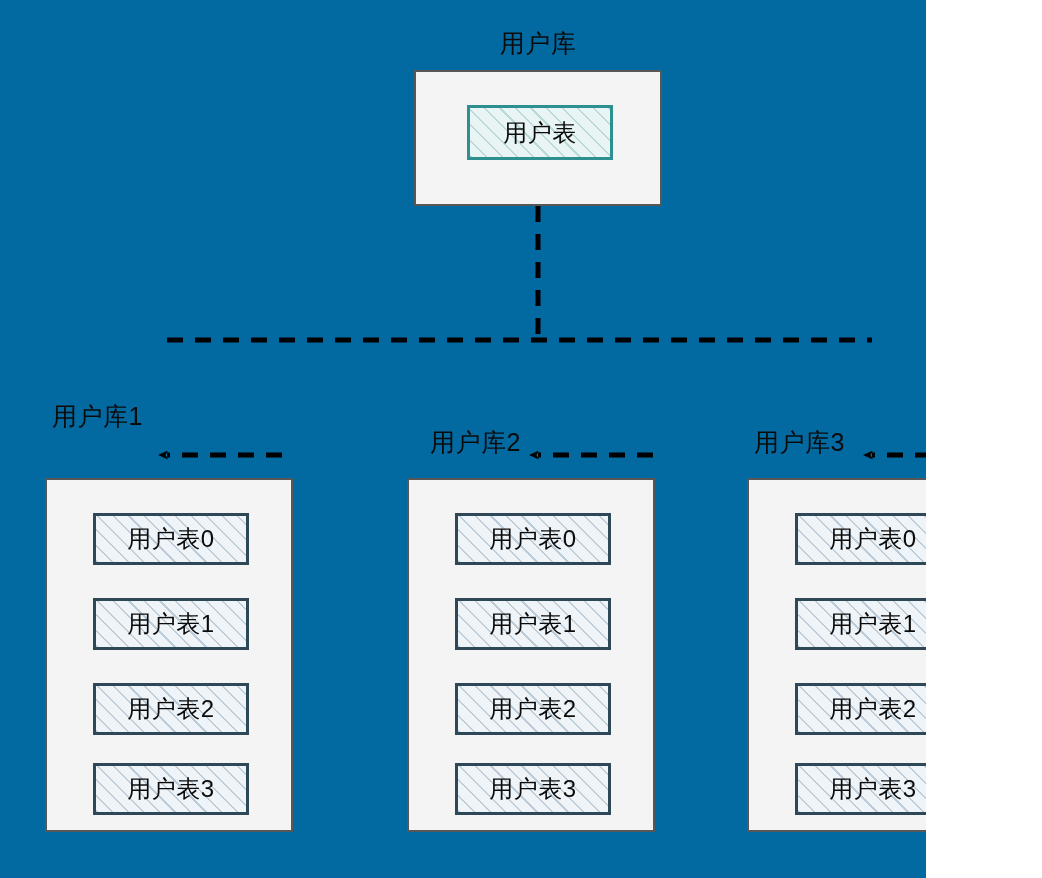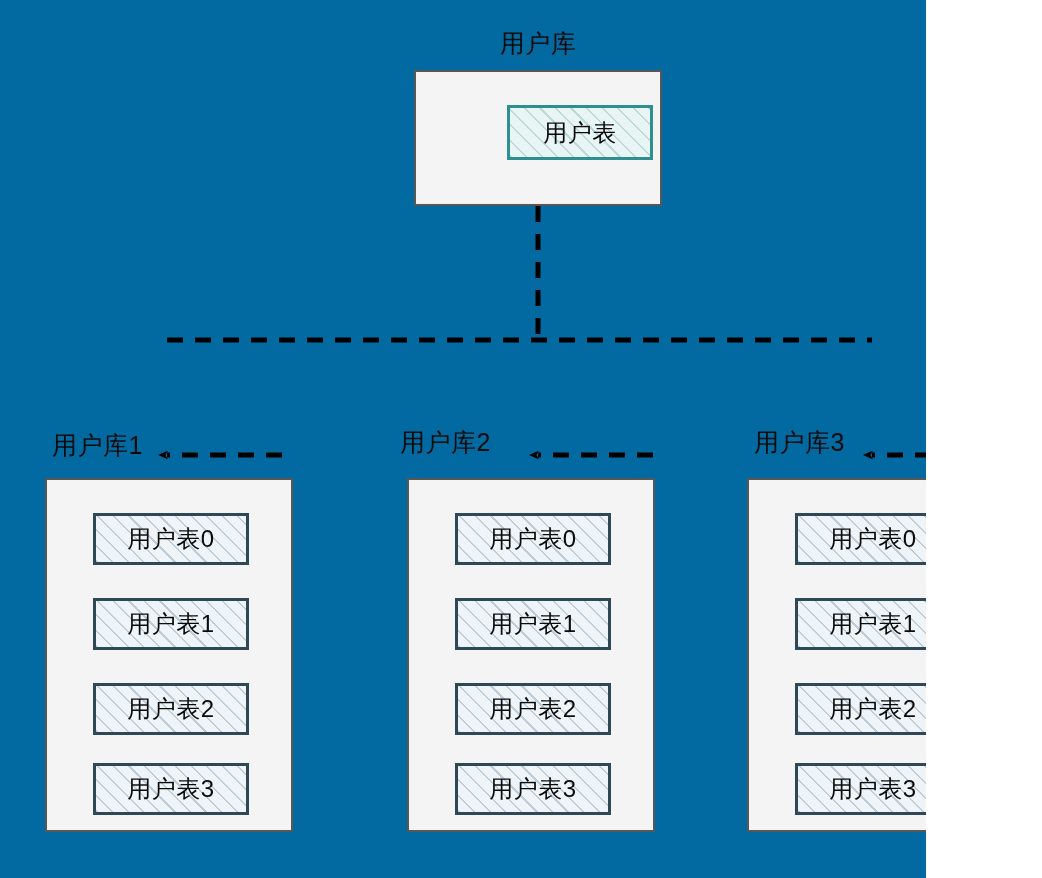--- a/index.html
+++ b/index.html
@@ -95,43 +95,43 @@
     <path d="M167,340 L167,455" stroke="#000000" stroke-width="5" stroke-dasharray="16 12" fill="none" marker-end="url(#arrowhead)" transform="rotate(90 167 455)"></path>
 
     <path d="M538,340 L538,455" stroke="#000000" stroke-width="5" stroke-dasharray="16 12" fill="none" marker-end="url(#arrowhead)" transform="rotate(90 538 455)"></path>
 
     <path d="M872,340 L872,455" stroke="#000000" stroke-width="5" stroke-dasharray="16 12" fill="none" marker-end="url(#arrowhead)" transform="rotate(90 872 455)"></path>
   </svg>
 
   <div class="caption" style="left:414px; top:28px; width:248px; text-align:center;">用户库</div>
 
   <div class="db-container" style="left:414px; top:70px; width:248px; height:136px;">
-    <div class="table-box master" style="left:51px; top:33px; width:146px; height:55px;margin-left:40px;">
+    <div class="table-box master" style="left:51px; top:33px; width:146px; height:55px;">
       <span class="tb-label">用户表</span>
     </div>
   </div>
 
-  <div class="caption" style="left:52px; top:430px;">用户库1</div>
+  <div class="caption" style="left:52px; top:401px;">用户库1</div>
 
   <div class="db-container" style="left:45px; top:478px; width:248px; height:354px;">
     <div class="table-box shard" style="left:46px; top:33px; width:156px; height:52px;">
       <span class="tb-label">用户表0</span>
     </div>
     <div class="table-box shard" style="left:46px; top:118px; width:156px; height:52px;">
       <span class="tb-label">用户表1</span>
     </div>
     <div class="table-box shard" style="left:46px; top:203px; width:156px; height:52px;">
       <span class="tb-label">用户表2</span>
     </div>
     <div class="table-box shard" style="left:46px; top:283px; width:156px; height:52px;">
       <span class="tb-label">用户表3</span>
     </div>
   </div>
 
-  <div class="caption" style="left:400px; top:427px;">用户库2</div>
+  <div class="caption" style="left:430px; top:427px;">用户库2</div>
 
   <div class="db-container" style="left:407px; top:478px; width:248px; height:354px;">
     <div class="table-box shard" style="left:46px; top:33px; width:156px; height:52px;">
       <span class="tb-label">用户表0</span>
     </div>
     <div class="table-box shard" style="left:46px; top:118px; width:156px; height:52px;">
       <span class="tb-label">用户表1</span>
     </div>
     <div class="table-box shard" style="left:46px; top:203px; width:156px; height:52px;">
       <span class="tb-label">用户表2</span>

